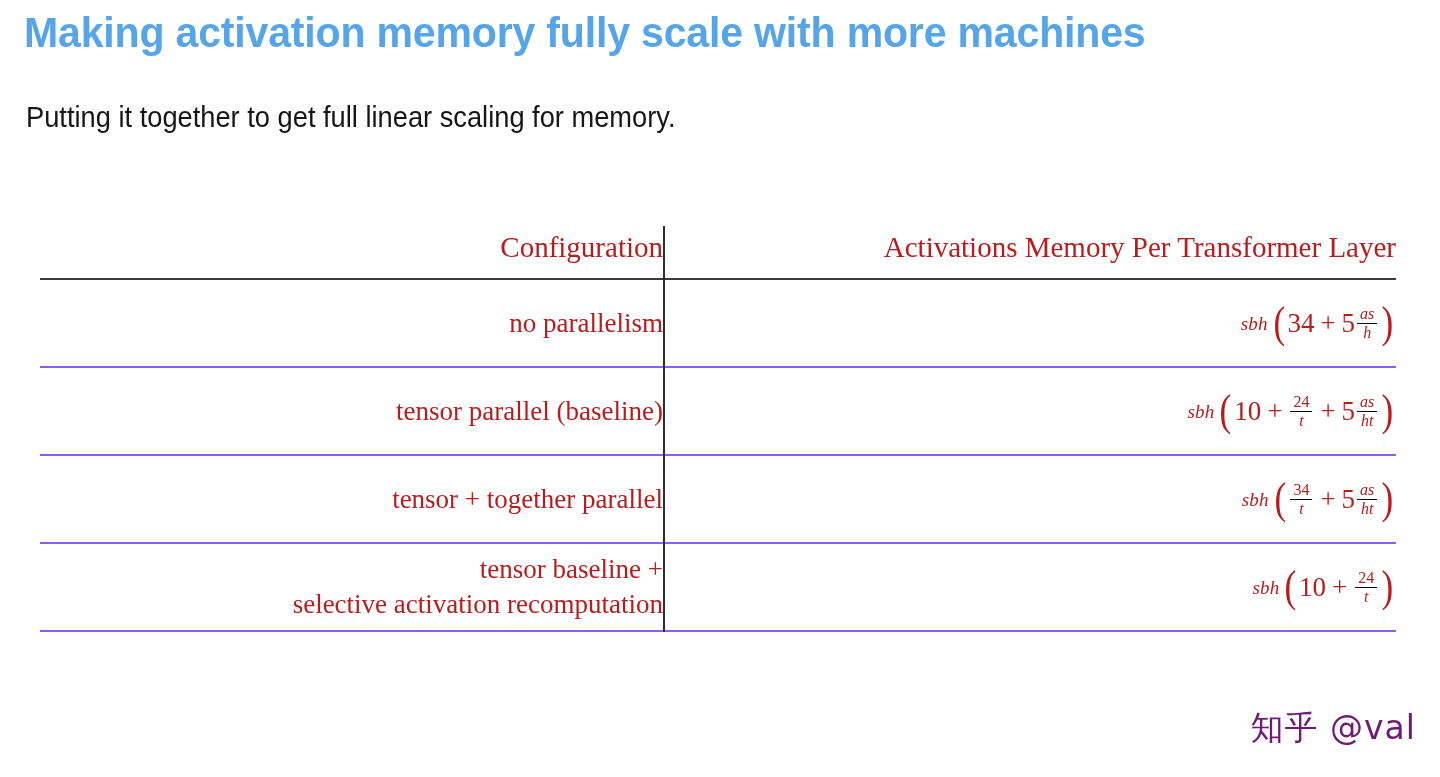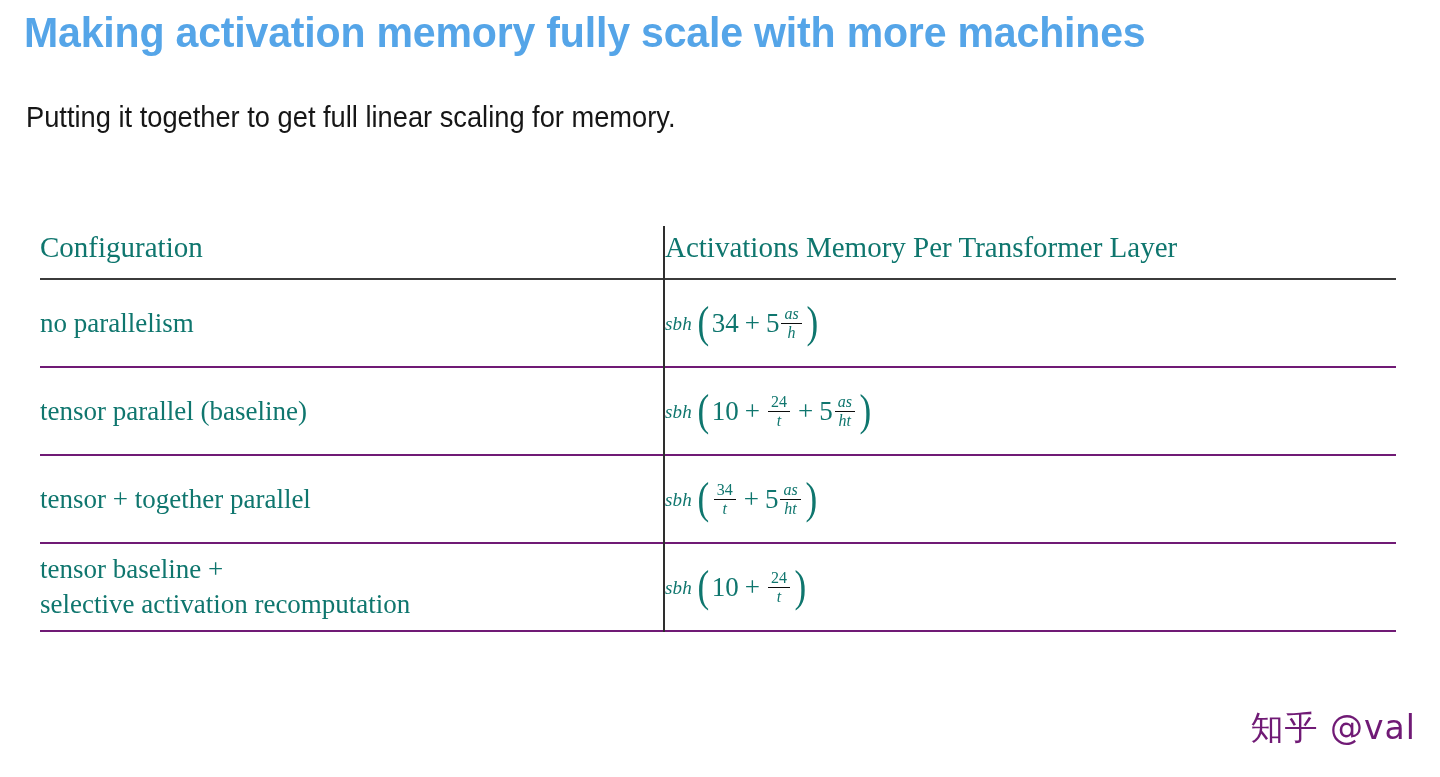--- a/index.html
+++ b/index.html
@@ -61,23 +61,23 @@
     width: 100%;
     table-layout: fixed;
   }
   table.mem-table col.c-config { width: 624px; }
   table.mem-table col.c-formula { width: 732px; }
 
   table.mem-table th,
   table.mem-table td {
     padding: 0;
     margin: 0;
-    text-align: left;
+    text-align: right;
     vertical-align: middle;
-    color: #0f766e;
+    color: #b91c1c;
     font-weight: normal;
   }
 
   table.mem-table th {
     font-size: 29px;
     height: 44px;
     padding-bottom: 8px;
     line-height: 1.1;
   }
   table.mem-table thead tr {
@@ -85,21 +85,21 @@
   }
 
   table.mem-table td.cfg {
     font-size: 27px;
     line-height: 1.28;
   }
   table.mem-table td.formula {
     font-size: 27px;
   }
   table.mem-table tbody tr {
-    border-bottom: 2px solid #701a75;
+    border-bottom: 2px solid #8b5cf6;
   }
   table.mem-table tbody tr.tall > td { height: 86px; }
   table.mem-table tbody tr.two-line > td { height: 86px; }
 
   
   table.mem-table th.col-sep,
   table.mem-table td.col-sep {
     border-left: 2px solid #2e2e2e;
   }
 

